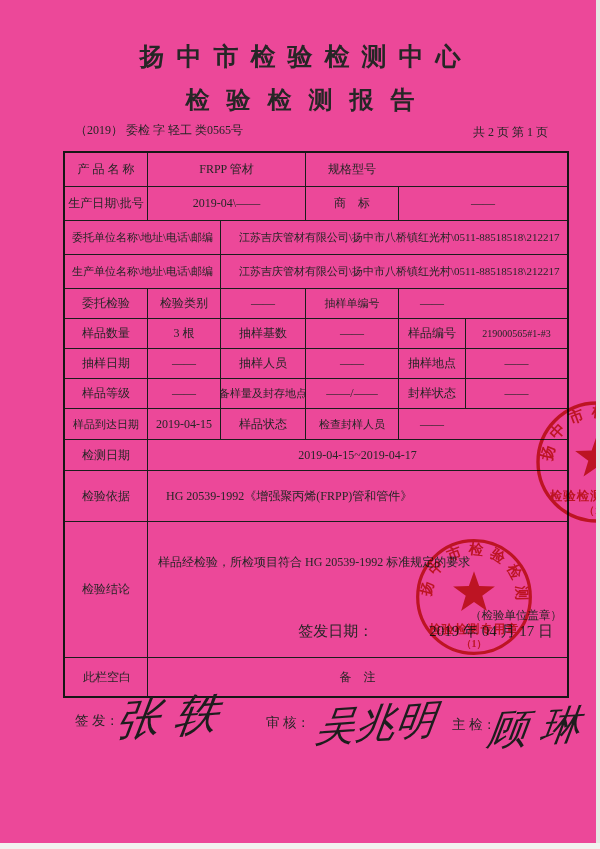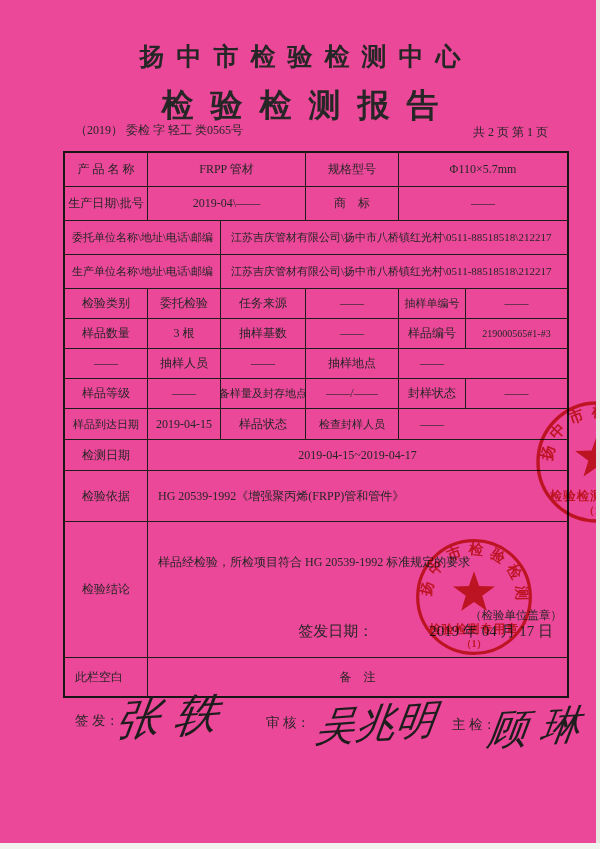--- a/index.html
+++ b/index.html
@@ -4,37 +4,37 @@
 <style>
   html,body{margin:0;padding:0;background:#e9e9e7;}
   .page{position:relative;width:600px;height:849px;background:#ec4899;overflow:hidden;
         font-family:"Liberation Serif","DejaVu Serif",serif;color:#262626;}
   .scan-edge-r{position:absolute;right:0;top:0;width:4px;height:100%;background:#e6e6e3;}
   .scan-edge-b{position:absolute;left:0;bottom:0;width:100%;height:6px;background:#f2f2ef;}
 
   .org-title{position:absolute;left:0;top:40px;width:100%;text-align:center;
              font-size:25px;font-weight:bold;letter-spacing:12px;text-indent:12px;}
   .report-title{position:absolute;left:0;top:84px;width:100%;text-align:center;
-             font-size:32px;font-weight:bold;letter-spacing:17px;text-indent:17px;}
+             font-size:24px;font-weight:bold;letter-spacing:17px;text-indent:17px;}
   .report-no{position:absolute;left:75px;top:122px;font-size:12px;white-space:pre;text-align:center;}
   .page-info{position:absolute;left:473px;top:124px;font-size:12px;white-space:pre;}
 
   .tbl{position:absolute;left:63px;top:151px;width:502px;border:2.4px solid #161616;}
   .row{display:grid;border-top:1.4px solid #1c1c1c;}
   .row:first-child{border-top:none;}
   .g4{grid-template-columns:82px 158px 93px 169px;}
   .g2a{grid-template-columns:155px 347px;}
   .g6{grid-template-columns:82px 73px 85px 93px 67px 102px;}
   .g2b{grid-template-columns:82px 420px;}
   .h33{height:33px;} .h29{height:29px;} .h30{height:30px;} .h50{height:50px;}
   .h135{height:135px;} .h38{height:38px;}
   .cell{display:flex;align-items:center;justify-content:center;font-size:12px;
         white-space:pre;border-left:1.4px solid #1c1c1c;overflow:hidden;}
   .row > .cell:first-child{border-left:none;}
-  .cell.left{justify-content:flex-start;padding-left:10px;}
+  .cell.left{justify-content:flex-start;padding-left:18px;}
   .cell.tight{font-size:11px;}
   .cell.small{font-size:10px;font-family:"Liberation Serif",serif;text-align:center;}
 
   .concl{position:relative;}
   .concl-text{position:absolute;left:10px;top:32px;font-size:12px;white-space:pre;}
   .seal-note{position:absolute;left:322px;top:86px;font-size:11.5px;white-space:pre;}
   .date-line{position:absolute;right:14px;bottom:16px;font-size:15px;white-space:pre;display:flex;}
   .date-line .dval{margin-left:56px;}
 
   .stamp{position:absolute;mix-blend-mode:multiply;opacity:.93;}
@@ -55,59 +55,58 @@
   <div class="report-title">检验检测报告</div>
   <div class="report-no">（2019） 委检 字 轻工 类0565号</div>
   <div class="page-info">共 2 页 第 1 页</div>
 
   <div class="tbl">
 
     <div class="row g4 h33">
       <div class="cell">产 品 名 称</div>
       <div class="cell">FRPP 管材</div>
       <div class="cell">规格型号</div>
-      <div class="cell">Φ110×5.7mm</div>
     </div>
 
     <div class="row g4 h33">
       <div class="cell">生产日期\批号</div>
       <div class="cell">2019-04\——</div>
       <div class="cell">商    标</div>
       <div class="cell">——</div>
     </div>
 
     <div class="row g2a h33">
       <div class="cell tight">委托单位名称\地址\电话\邮编</div>
       <div class="cell tight left">江苏吉庆管材有限公司\扬中市八桥镇红光村\0511-88518518\212217</div>
     </div>
 
     <div class="row g2a h33">
       <div class="cell tight">生产单位名称\地址\电话\邮编</div>
       <div class="cell tight left">江苏吉庆管材有限公司\扬中市八桥镇红光村\0511-88518518\212217</div>
     </div>
 
     <div class="row g6 h29">
+      <div class="cell">委托检验</div>
       <div class="cell">检验类别</div>
-      <div class="cell">委托检验</div>
-      <div class="cell">任务来源</div>
       <div class="cell">——</div>
       <div class="cell tight">抽样单编号</div>
       <div class="cell">——</div>
     </div>
 
     <div class="row g6 h29">
       <div class="cell">样品数量</div>
       <div class="cell">3 根</div>
       <div class="cell">抽样基数</div>
       <div class="cell">——</div>
       <div class="cell">样品编号</div>
       <div class="cell small">219000565#1-#3</div>
     </div>
 
     <div class="row g6 h29">
+      <div class="cell">抽样日期</div>
       <div class="cell">——</div>
       <div class="cell">抽样人员</div>
       <div class="cell">——</div>
       <div class="cell">抽样地点</div>
       <div class="cell">——</div>
     </div>
 
     <div class="row g6 h29">
       <div class="cell">样品等级</div>
       <div class="cell">——</div>

